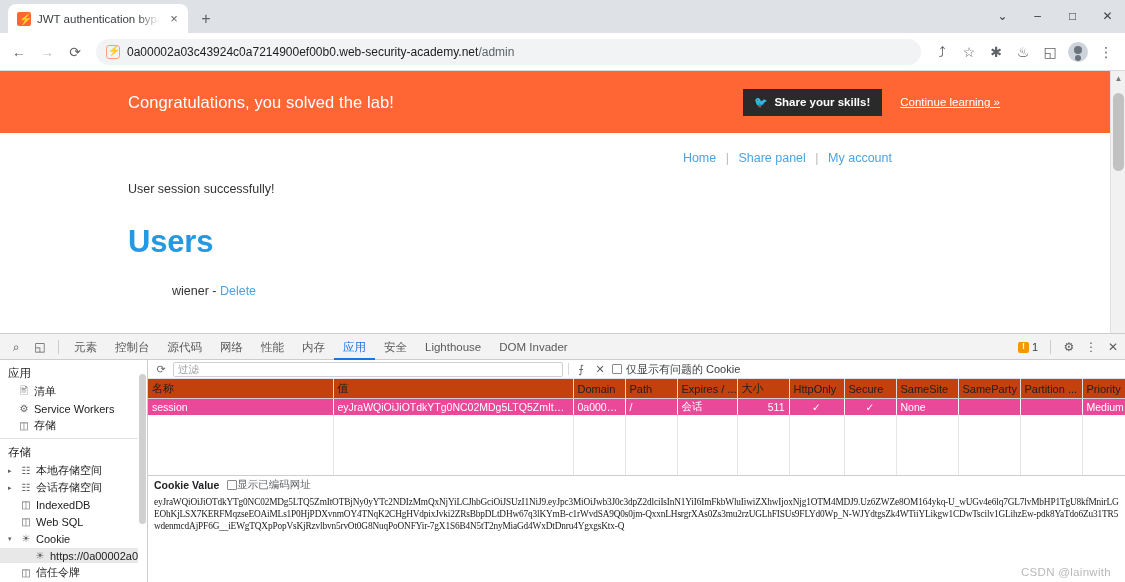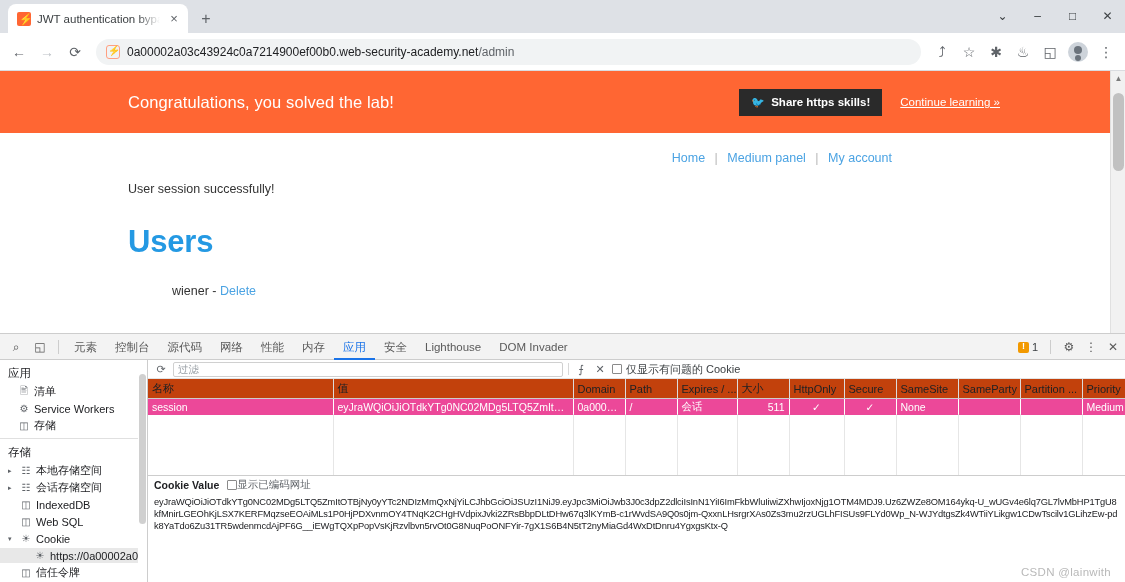--- a/index.html
+++ b/index.html
@@ -252,21 +252,21 @@
   .cookie-value-pane {
     position: absolute; left: 0; right: 0; bottom: 0; height: 107px;
     border-top: 1px solid #cdcdcd; background: #fff;
   }
   .cv-header {
     height: 18px; display: flex; align-items: center; gap: 8px;
     padding: 0 6px; font-size: 10.5px; color: #202124; font-weight: bold;
   }
   .cv-check { display: flex; align-items: center; gap: 0; font-weight: normal; color: #5f6368; }
   .cv-text {
-    padding: 2px 6px; font-family: Liberation Sans, sans-serif;
+    padding: 2px 6px; font-family: Liberation Serif, serif;
     font-size: 9.3px; line-height: 12px; color: #202124;
     word-break: break-all; letter-spacing: -.15px;
   }
   .watermark {
     position: absolute; right: 14px; bottom: 4px; color: #b9b9b9;
     font-size: 11.5px; letter-spacing: .3px;
   }
 </style>
 </head>
 <body>
@@ -307,31 +307,31 @@
     </div>
   </div>
 
   <div class="viewport">
 
     <div class="banner">
       <div class="banner-text">Congratulations, you solved the lab!</div>
       <div class="banner-actions">
         <div class="share-btn">
           <span class="tw-bird">🐦</span>
-          <span>Share https skills!</span>
+          <span>Share your skills!</span>
         </div>
         <a class="continue-link" href="#">Continue learning »</a>
       </div>
     </div>
 
     <div class="pagebody">
       <div class="nav-links">
         <a href="#">Home</a>
         <span class="sep">|</span>
-        <a href="#">Medium panel</a>
+        <a href="#">Share panel</a>
         <span class="sep">|</span>
         <a href="#">My account</a>
       </div>
       <div class="msg">User session successfully!</div>
       <h1 class="users">Users</h1>
       <div class="userrow">
         <span>wiener - </span><a href="#">Delete</a>
       </div>
     </div>
 

